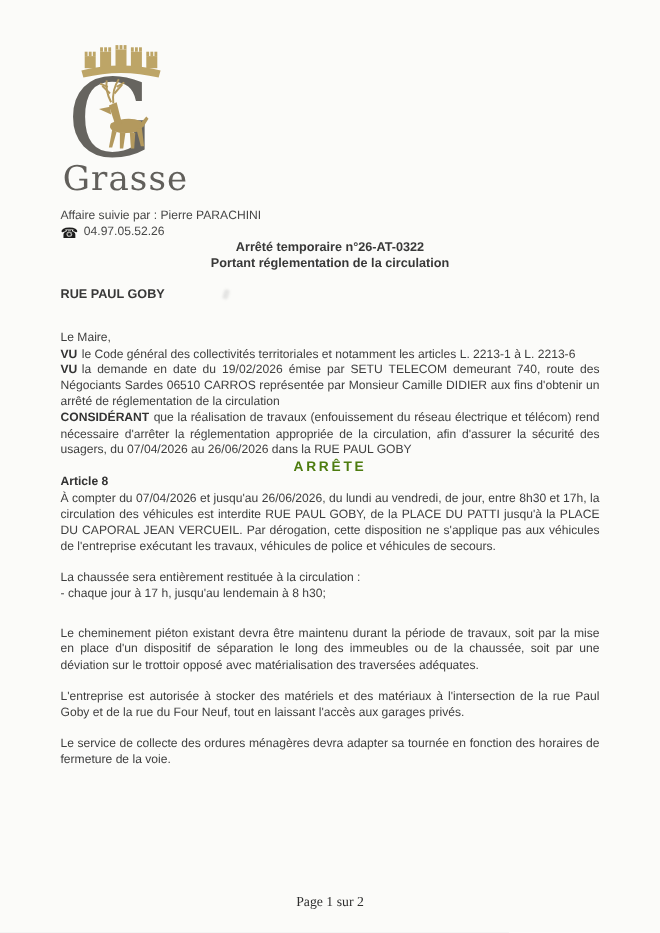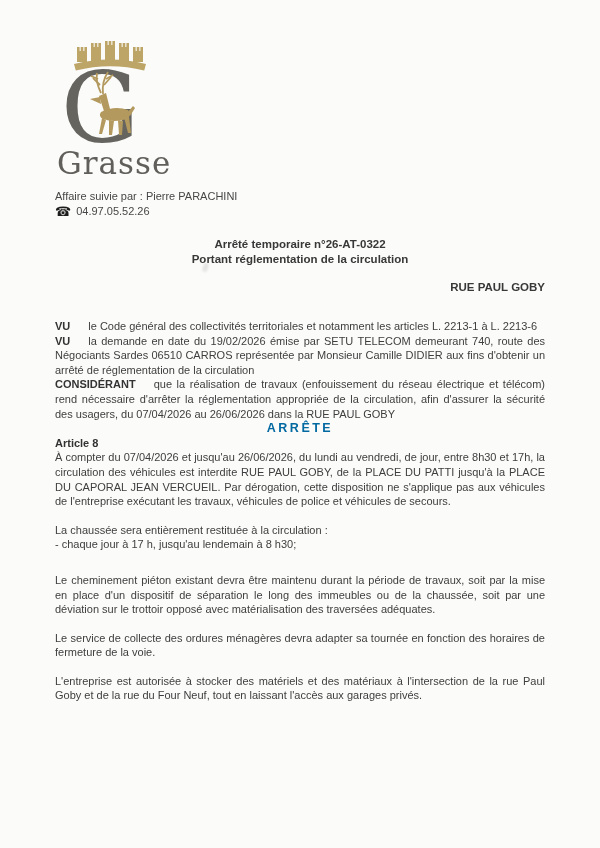--- a/index.html
+++ b/index.html
@@ -16,31 +16,31 @@
     font-family:"DejaVu Serif","Liberation Serif",serif;
     font-size:31px;line-height:34px;color:#615f5b;letter-spacing:1px;
     margin:-16px 0 0 2px;
   }
   
   .contact{margin-top:9px;font-size:11px;line-height:14px;color:#474747;}
   .phone-row{display:flex;align-items:center;gap:5px;margin-top:1px;}
   .phone-glyph{font-size:13px;color:#1c1c1c;line-height:13px;}
   
   .title-block{text-align:center;font-weight:bold;font-size:11.5px;
-    line-height:15px;color:#383838;margin-top:19px;}
-  .street-line{text-align:right;font-weight:bold;font-size:11.5px;
+    line-height:15px;color:#383838;}
+  .street-line{text-align:left;font-weight:bold;font-size:11.5px;
     color:#383838;margin-top:14px;}
   
   .body-text{font-size:11px;line-height:14.6px;text-align:justify;margin-top:26px;}
   .body-text p{margin:0;}
   .salutation{margin-bottom:0;}
   .recital{margin:0;}
-  .recital .lbl{font-weight:bold;color:#333;margin-right:18px;}
+  .recital .lbl{font-weight:bold;color:#333;margin-right:4px;}
   .decree-heading{text-align:center;font-weight:bold;font-size:12.5px;
-    letter-spacing:2.5px;color:#0369a1;margin:23px 0 0 0;}
+    letter-spacing:2.5px;color:#4d7c0f;margin:23px 0 0 0;}
   .article-heading{font-weight:bold;color:#333;margin-top:21px;}
   .sp{margin-top:14px !important;}
   .sp-lg{margin-top:21px !important;}
   .m0{margin-top:0 !important;}
   
   .footer{
     position:absolute;left:0;right:0;bottom:20px;text-align:center;
     font-family:"Liberation Serif",serif;font-size:12.5px;color:#2e2e2e;
   }
   
@@ -115,40 +115,42 @@
   </div>
 
   <div class="title-block">
     <div>Arrêté temporaire n°26-AT-0322</div>
     <div>Portant réglementation de la circulation</div>
   </div>
   <div class="street-line">RUE PAUL GOBY</div>
 
   <div class="body-text">
 
+    <p class="salutation">Le Maire,</p>
 
     <p class="recital">
       <span class="lbl">VU</span><span>le Code général des collectivités territoriales et notamment les articles L. 2213-1 à L. 2213-6</span>
     </p>
     <p class="recital">
       <span class="lbl">VU</span><span>la demande en date du 19/02/2026 émise par SETU TELECOM demeurant 740, route des Négociants Sardes 06510 CARROS représentée par Monsieur Camille DIDIER aux fins d'obtenir un arrêté de réglementation de la circulation</span>
     </p>
     <p class="recital">
       <span class="lbl">CONSIDÉRANT</span><span>que la réalisation de travaux (enfouissement du réseau électrique et télécom) rend nécessaire d'arrêter la réglementation appropriée de la circulation, afin d'assurer la sécurité des usagers, du 07/04/2026 au 26/06/2026 dans la RUE PAUL GOBY</span>
     </p>
 
     <p class="decree-heading">ARRÊTE</p>
 
     <p class="article-heading">Article 8</p>
     <p>À compter du 07/04/2026 et jusqu'au 26/06/2026, du lundi au vendredi, de jour, entre 8h30 et 17h, la circulation des véhicules est interdite RUE PAUL GOBY, de la PLACE DU PATTI jusqu'à la PLACE DU CAPORAL JEAN VERCUEIL. Par dérogation, cette disposition ne s'applique pas aux véhicules de l'entreprise exécutant les travaux, véhicules de police et véhicules de secours.</p>
 
     <p class="sp">La chaussée sera entièrement restituée à la circulation :</p>
     <p>- chaque jour à 17 h, jusqu'au lendemain à 8 h30;</p>
 
     <p class="sp-lg">Le cheminement piéton existant devra être maintenu durant la période de travaux, soit par la mise en place d'un dispositif de séparation le long des immeubles ou de la chaussée, soit par une déviation sur le trottoir opposé avec matérialisation des traversées adéquates.</p>
+    <p class="sp">L'entreprise est autorisée à stocker des matériels et des matériaux à l'intersection de la rue Paul Goby et de la rue du Four Neuf, tout en laissant l'accès aux garages privés.</p>
     <p class="sp">Le service de collecte des ordures ménagères devra adapter sa tournée en fonction des horaires de fermeture de la voie.</p>
-    <p class="sp">L'entreprise est autorisée à stocker des matériels et des matériaux à l'intersection de la rue Paul Goby et de la rue du Four Neuf, tout en laissant l'accès aux garages privés.</p>
   </div>
 
   <div class="smudge"></div>
 
+  <div class="footer">Page 1 sur 2</div>
 
 </div>
 
 </body></html>

